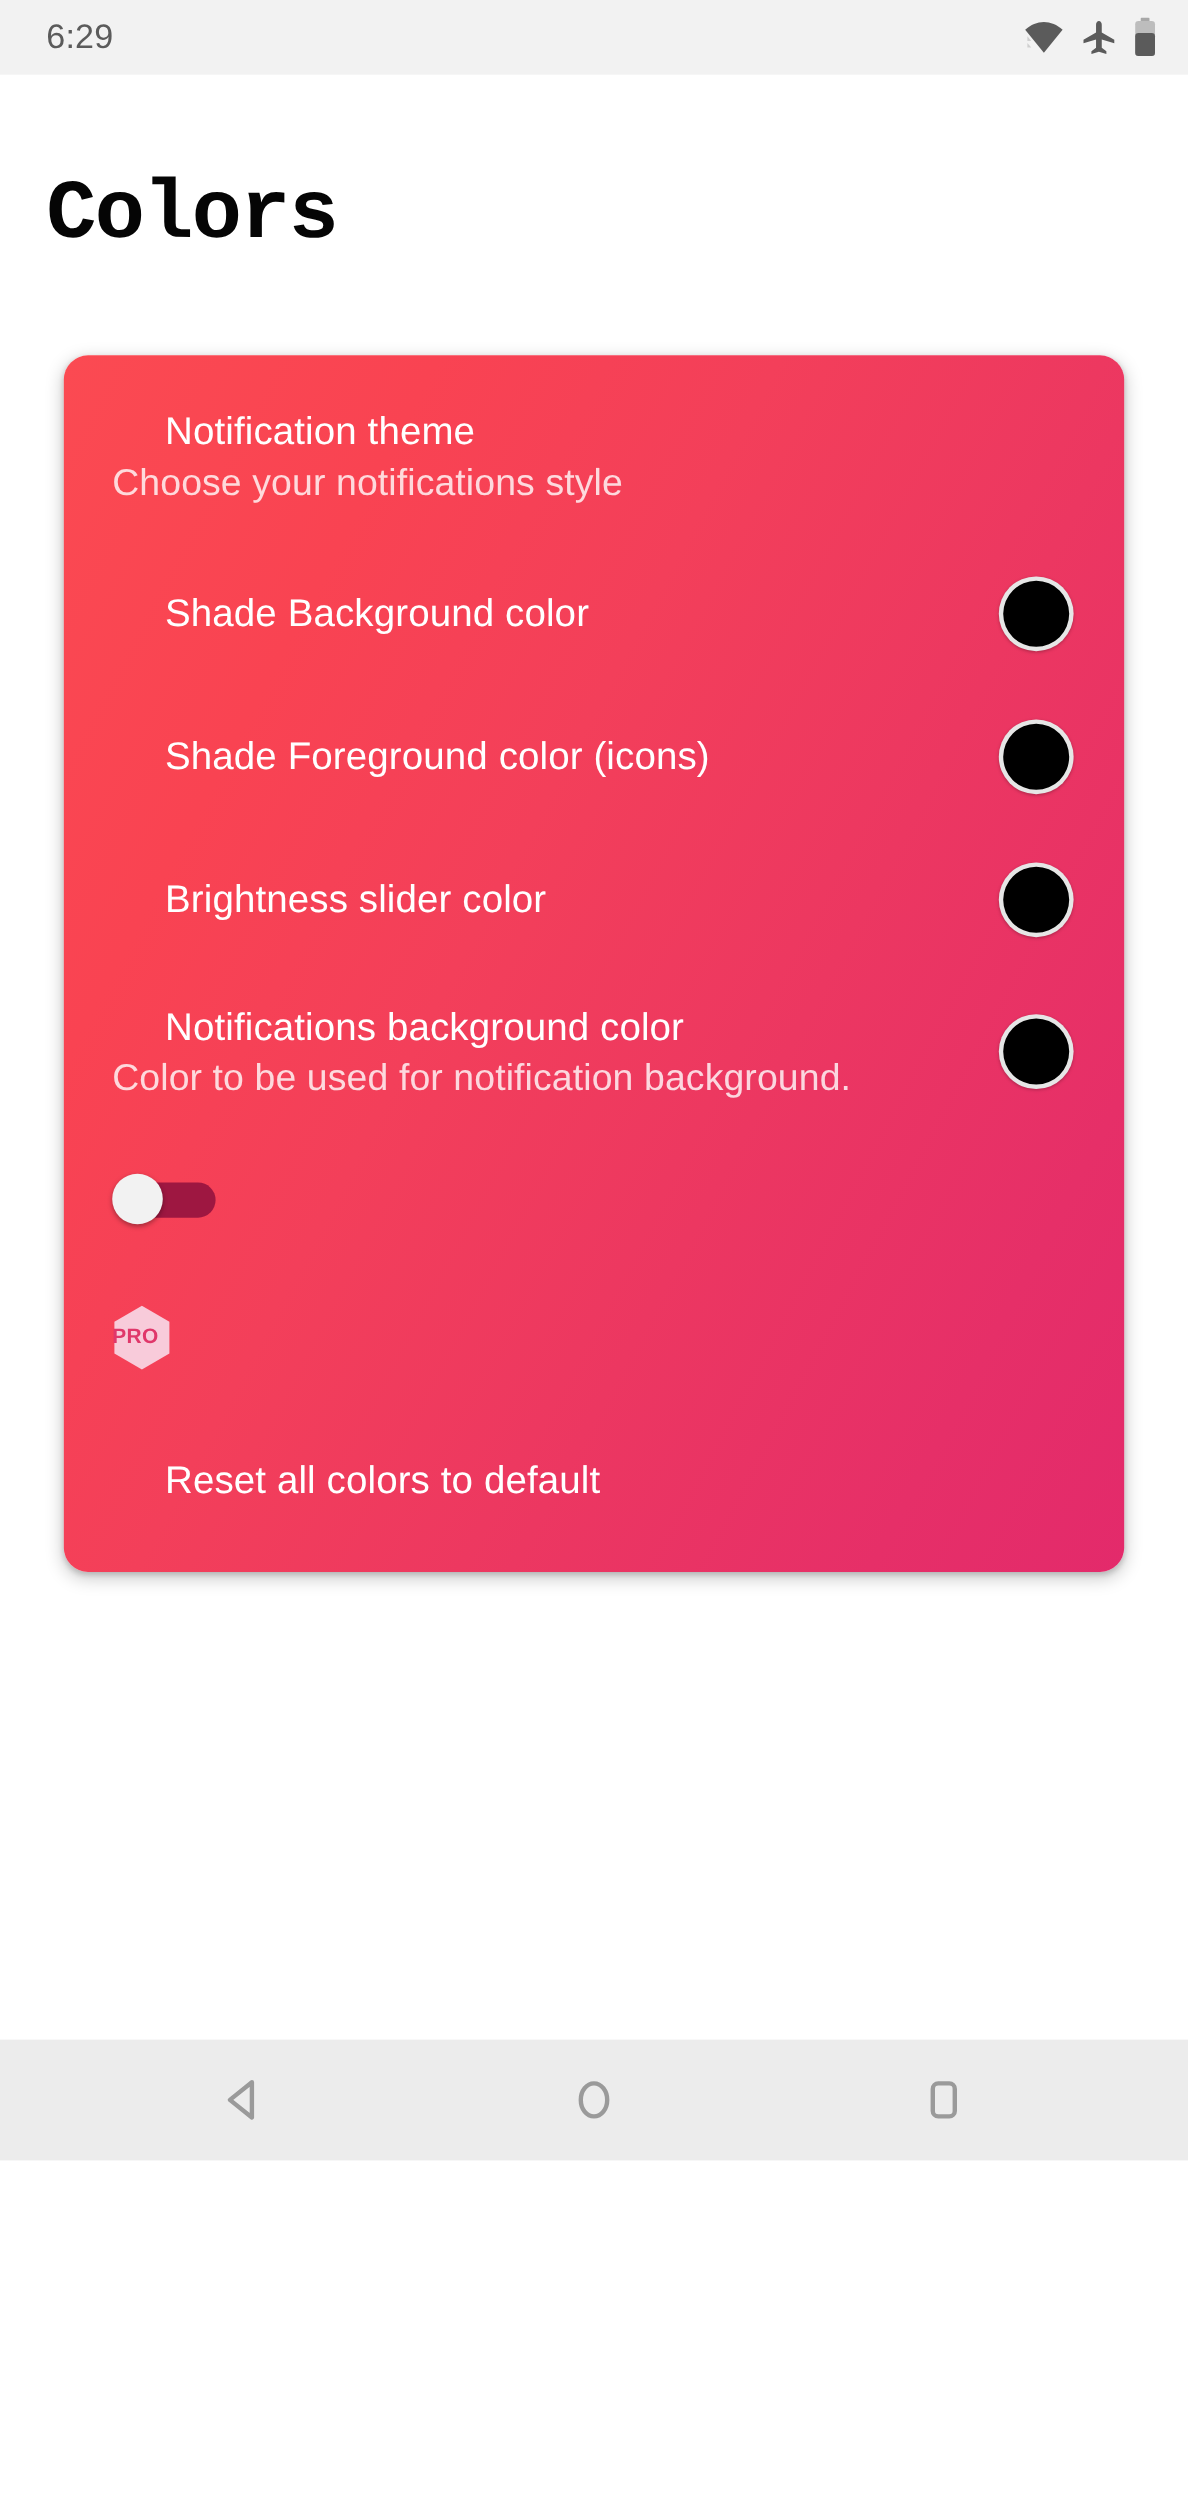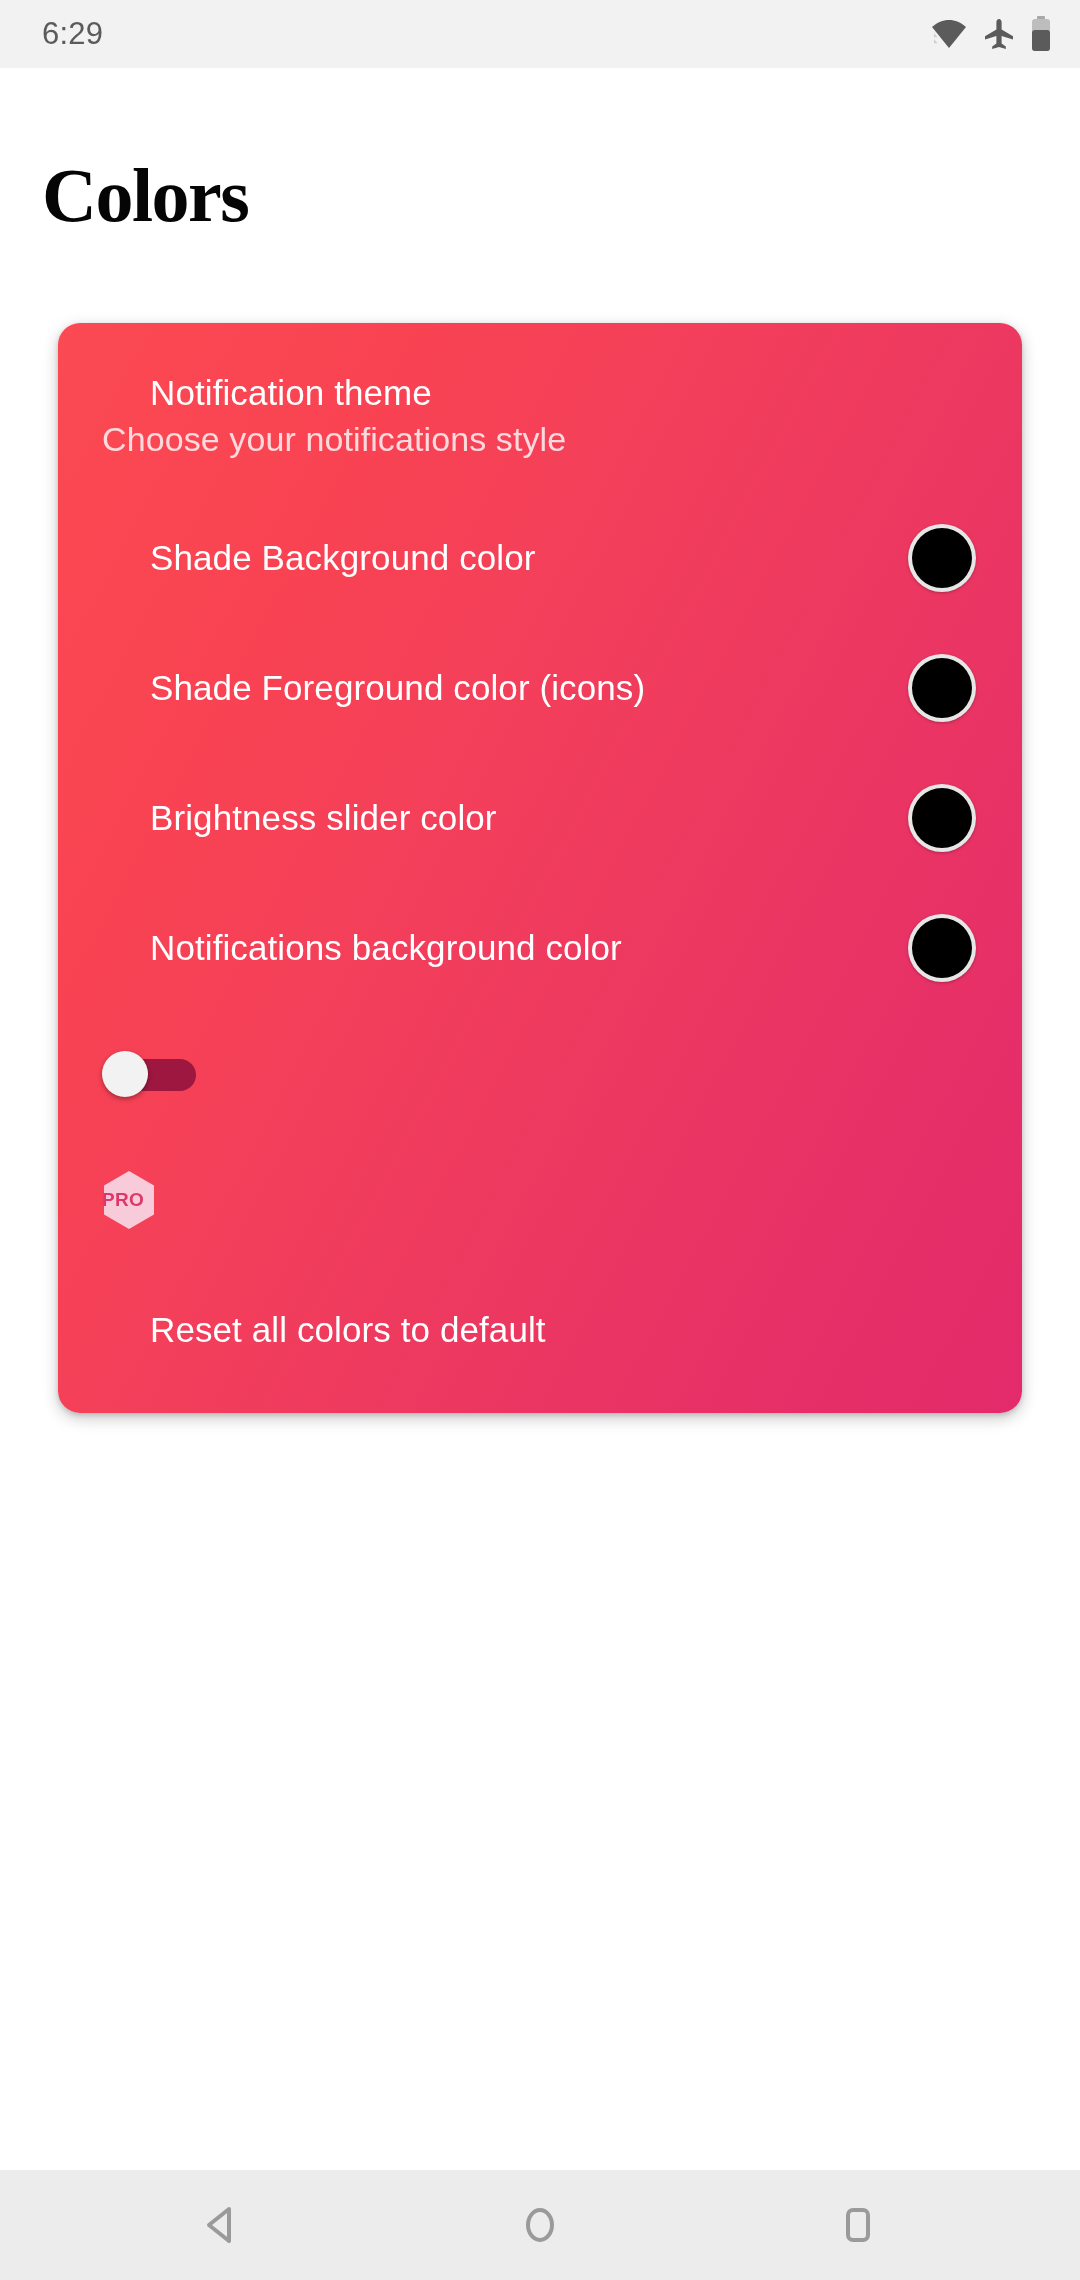--- a/index.html
+++ b/index.html
@@ -8,21 +8,21 @@
     width: 1080px;
     height: 2280px;
     background: #ffffff;
     font-family: "Liberation Sans", sans-serif;
     overflow: hidden;
   }
 
   #screen {
     position: relative;
     width: 1080px;
-    height: 2280px;
+    height: 1964px;
     background: #ffffff;
     display: flex;
     flex-direction: column;
   }
 
   
   .status-bar {
     height: 68px;
     flex: 0 0 68px;
     background: #f2f2f2;
@@ -54,21 +54,21 @@
 
   .page-title {
     position: absolute;
     left: 42px;
     top: 84px;
     font-size: 76px;
     line-height: 86px;
     font-weight: bold;
     color: #050505;
     letter-spacing: -1.5px;
-    font-family: Liberation Serif, serif;
+    font-family: Liberation Mono, monospace;
   }
 
   
   .card {
     position: absolute;
     left: 58px;
     top: 255px;
     width: 964px;
     border-radius: 22px;
     background:
@@ -267,20 +267,21 @@
           <div class="row-title">Brightness slider color</div>
         </div>
         <div class="swatch"></div>
       </div>
 
       <div class="spacer-md"></div>
 
       <div class="row">
         <div class="row-texts">
           <div class="row-title">Notifications background color</div>
+          <div class="row-sub">Color to be used for notification background.</div>
         </div>
         <div class="swatch"></div>
       </div>
 
       <div class="spacer-sm"></div>
 
       <div class="row">
         <div class="toggle">
           <div class="toggle-track"></div>
           <div class="toggle-thumb"></div>

